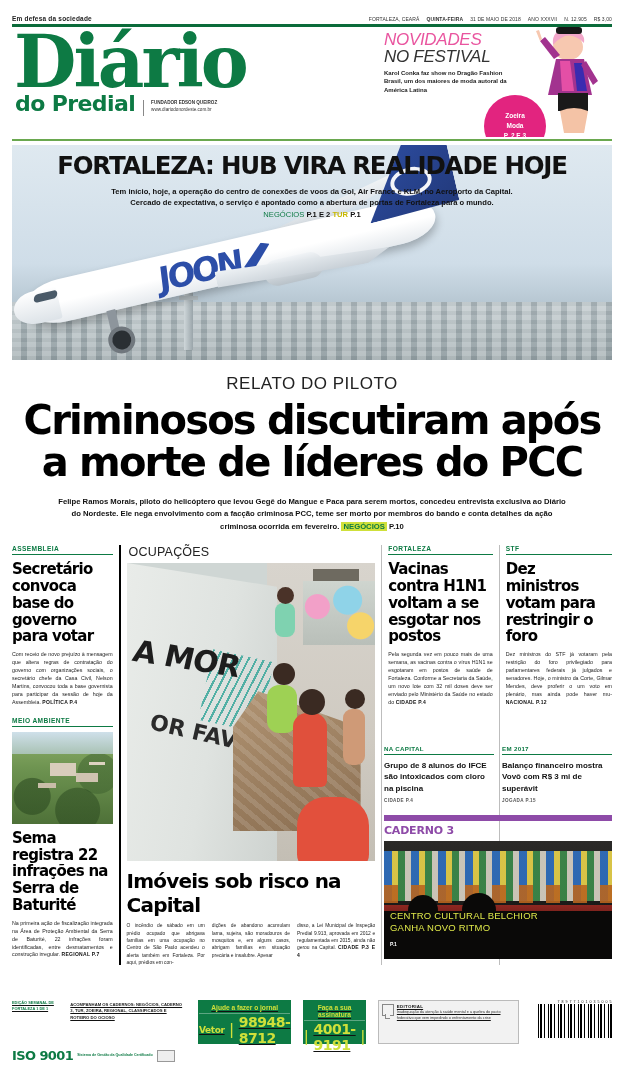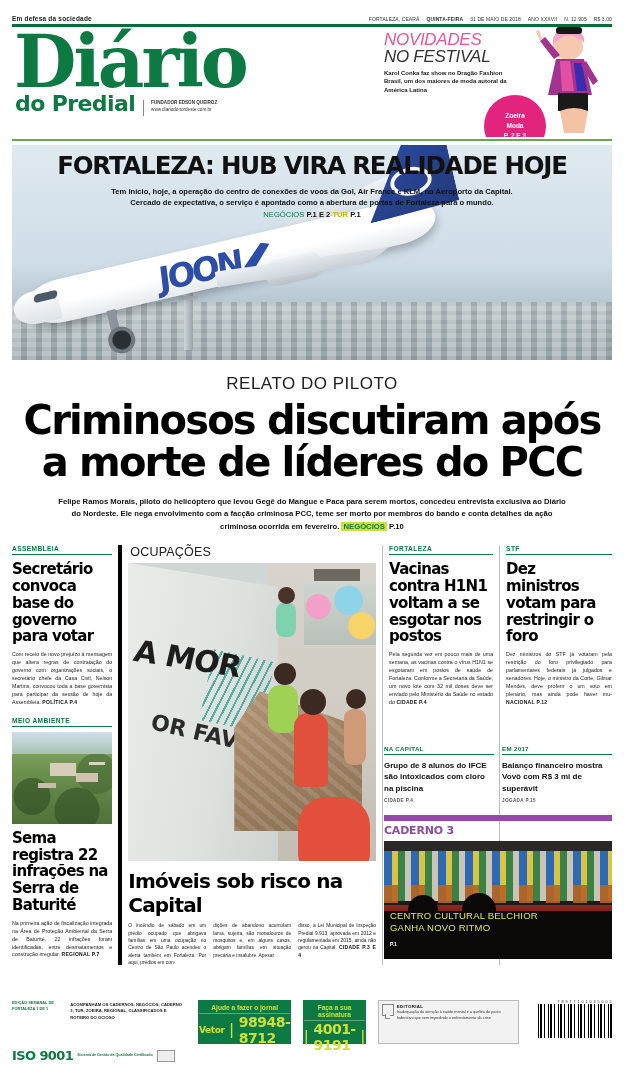--- a/index.html
+++ b/index.html
@@ -106,21 +106,21 @@
   }
   .lead-text{
     width:88%;margin:12px auto 0 auto;text-align:center;font-size:7.7px;line-height:1.62;color:#111;font-weight:600;
   }
   .tag-pol{background:#cfe03a;color:#0d7a44;font-weight:bold;padding:0 2px;}
   .tag-pg{font-weight:bold;color:#111;}
 
   
   .grid{display:flex;gap:6px;margin-top:12px;height:420px;}
   .col-left{width:106px;}
-  .col-mid{width:262px;border-left:4px solid #000000;border-right:1px solid #bdbdbd;padding:0 6px;}
+  .col-mid{width:262px;border-left:2px solid #000000;border-right:1px solid #bdbdbd;padding:0 6px;}
   .col-r1{width:110px;}
   .col-r2{width:112px;border-left:1px solid #bdbdbd;padding-left:6px;}
 
   .sechead{font-size:6.6px;font-weight:bold;letter-spacing:.4px;padding-bottom:2px;}
   .sechead.green{color:#0d7a44;border-bottom:1px solid #0d7a44;}
   .colhead{
     font-family:"DejaVu Sans",sans-serif;font-weight:bold;font-size:15px;line-height:1.12;letter-spacing:-.7px;
     color:#000;margin-top:6px;
   }
   .body-txt{font-size:5.3px;line-height:1.5;text-align:justify;color:#222;margin-top:6px;}
@@ -195,21 +195,21 @@
     background:repeating-linear-gradient(90deg,#b8651f 0 14px,transparent 14px 27px);opacity:.9;}
   .c3-red{position:absolute;left:0;right:0;top:64px;height:20px;background:linear-gradient(180deg,#8d2720,#5d1a16);}
   .c3-crowd{position:absolute;left:0;right:0;bottom:0;height:48px;background:#0a0908;}
   .c3-crowd:before{content:"";position:absolute;left:24px;top:-16px;width:30px;height:30px;border-radius:50%;background:#0a0908;}
   .c3-crowd:after{content:"";position:absolute;left:78px;top:-18px;width:34px;height:34px;border-radius:50%;background:#0a0908;}
   .c3-cap{position:absolute;left:6px;bottom:26px;font-size:9.5px;line-height:1.22;color:#dfe84a;letter-spacing:.2px;}
   .c3-ref{position:absolute;left:6px;bottom:12px;font-size:5px;font-weight:bold;color:#fff;}
 
   
   .footer{position:absolute;left:12px;right:12px;bottom:8px;}
-  .f-row{display:flex;align-items:stretch;gap:12px;height:44px;}
+  .f-row{display:flex;align-items:stretch;gap:12px;height:44px;text-decoration:underline;}
   .f-edition{width:48px;font-size:3.9px;line-height:1.45;color:#0d7a44;font-weight:bold;}
   .f-note{width:120px;font-size:4.2px;line-height:1.5;color:#222;font-weight:bold;padding-top:2px;}
   .f-green{flex:1;background:#0d7a44;color:#fff;border:1px solid #0d7a44;display:flex;flex-direction:column;}
   .f-green .g-top{text-align:center;font-size:6.6px;font-weight:bold;padding:3px 0 2px;color:#cfe03a;}
   .f-green .g-bot{flex:1;display:flex;align-items:center;justify-content:center;gap:5px;border-top:1px solid #ffffff55;}
   .g-phone{font-family:"DejaVu Sans",sans-serif;font-weight:bold;font-size:14px;color:#cfe03a;letter-spacing:-.5px;}
   .g-vetor{font-family:"DejaVu Sans",sans-serif;font-weight:bold;font-size:9px;color:#cfe03a;letter-spacing:-.4px;}
   .f-edit{width:138px;border:1px solid #bbb;background:#f2f2f2;display:flex;gap:3px;padding:3px;}
   .f-edit .quote{width:10px;height:10px;border:1px solid #888;position:relative;flex:0 0 auto;}
   .f-edit .quote:after{content:"";position:absolute;left:2px;bottom:-4px;width:4px;height:4px;border-left:1px solid #888;border-bottom:1px solid #888;background:#f2f2f2;}

